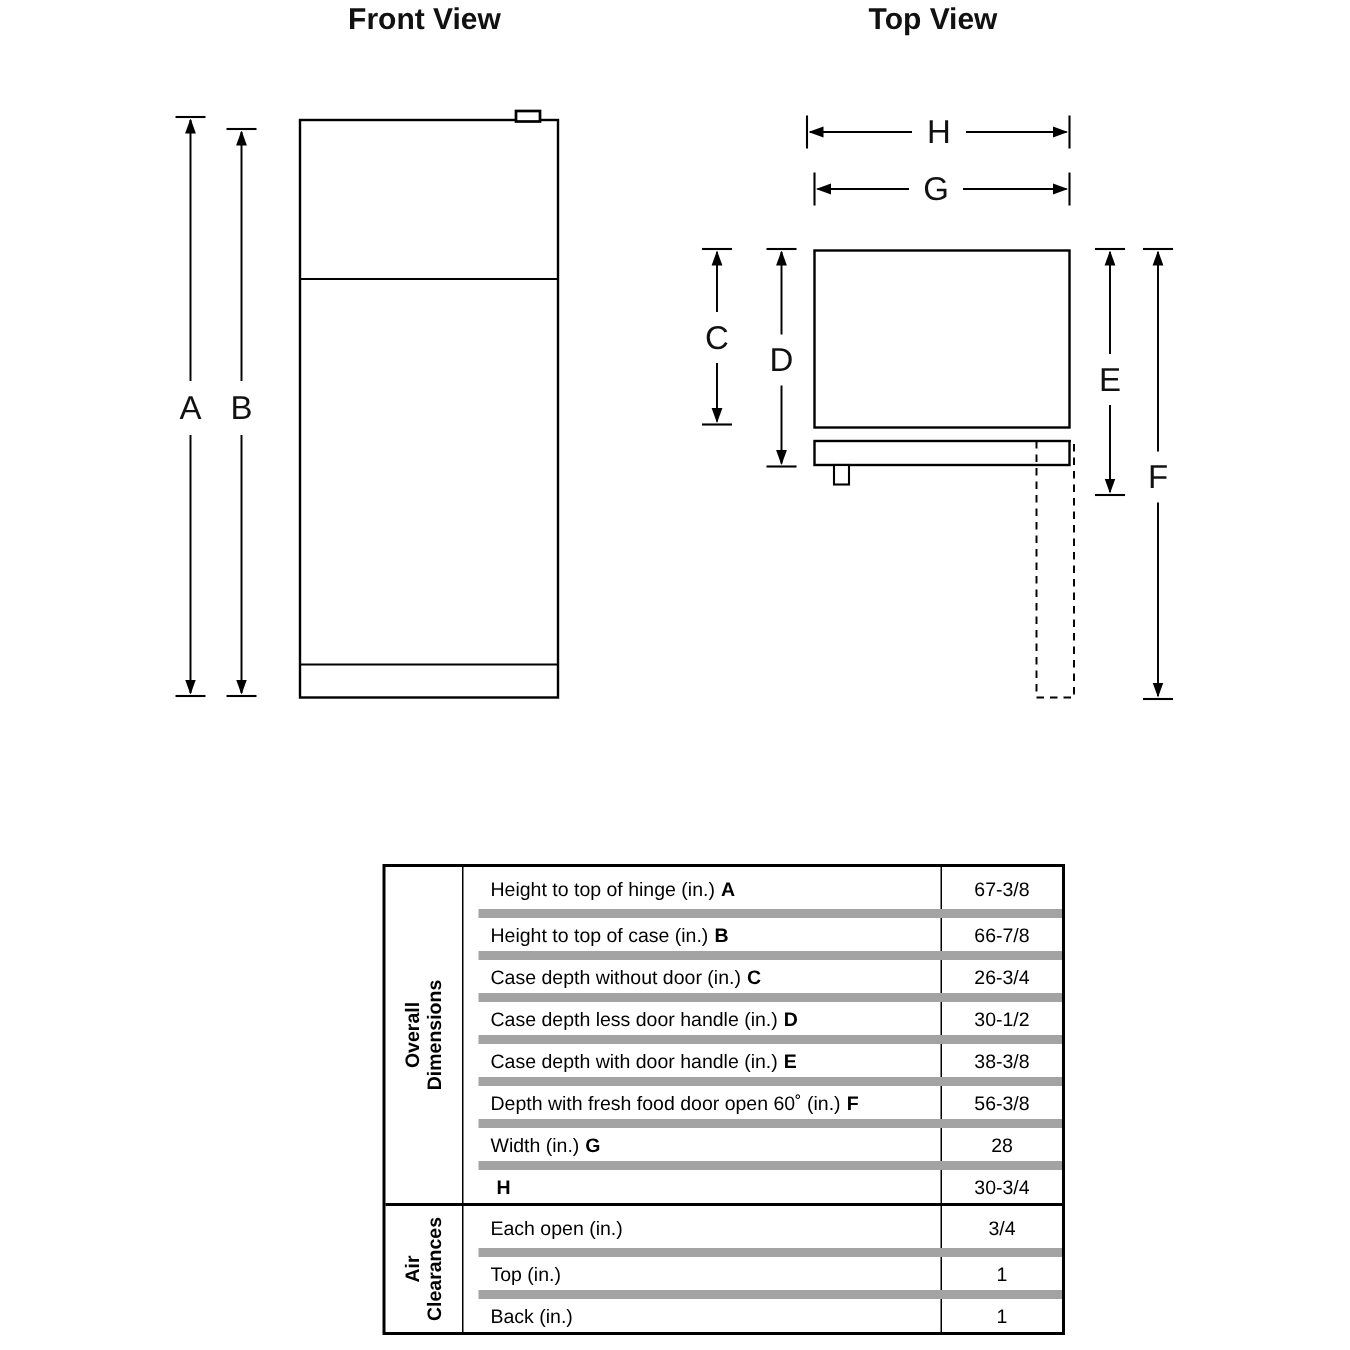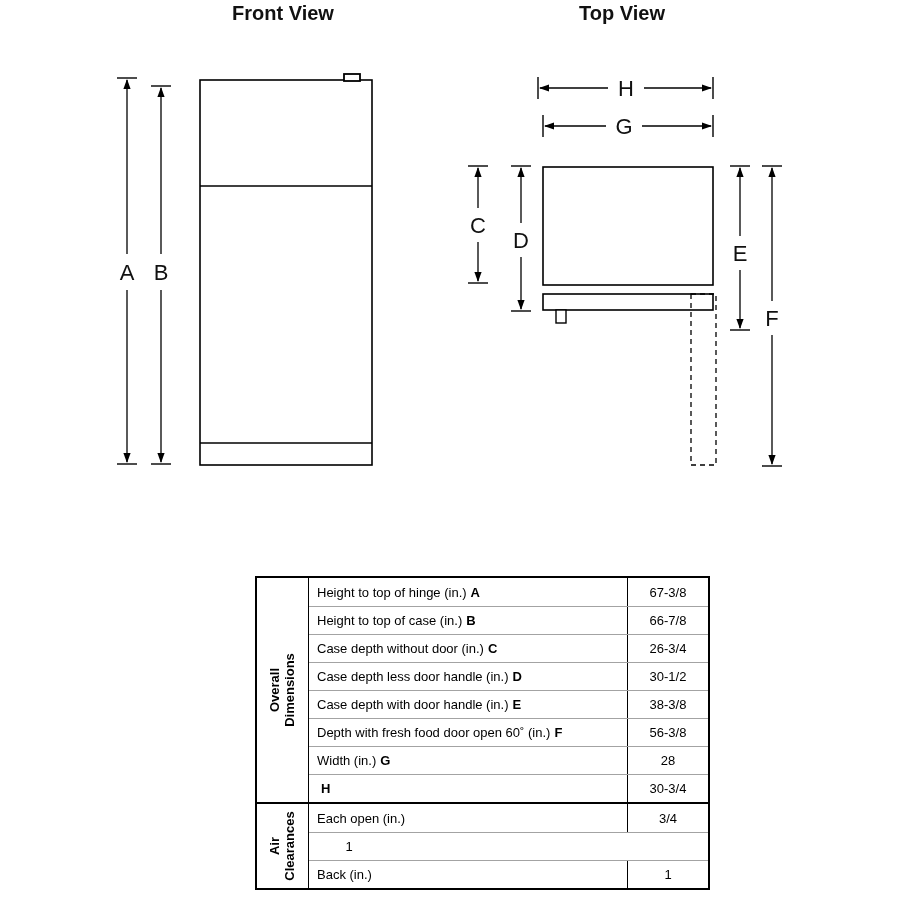--- a/index.html
+++ b/index.html
@@ -43,22 +43,22 @@
   .rot {
     position: absolute; top: 50%; left: 50%;
     transform: translate(-50%, -50%) rotate(-90deg);
     text-align: center;
     font-weight: 700;
     font-size: 13px;
     line-height: 1.15;
     white-space: nowrap;
   }
   .trows { flex: 1; display: flex; flex-direction: column; }
-  .trow { display: flex; height: 28px; }
-  .trow + .trow { border-top: 1px solid #a3a3a3; }
+  .trow { display: flex; height: 28px; margin-left: 10px; }
+  .trow + .trow { border-top: 6px solid #a3a3a3; }
   .tcell-desc {
     flex: 1;
     display: flex; align-items: center;
     padding-left: 8px;
     border-right: 1px solid #000;
     white-space: nowrap;
   }
   .desc-letter { font-weight: 700; margin-left: 4px; }
   .tcell-val {
     flex: 0 0 80px; width: 80px;
@@ -236,20 +236,24 @@
     </div>
     <div class="trows">
       <div class="trow">
         <div class="tcell-desc">
             <span>Each open (in.)</span>
             <span class="desc-letter"></span>
           </div>
         <div class="tcell-val">3/4</div>
       </div>
       <div class="trow">
+        <div class="tcell-desc">
+            <span>Top (in.)</span>
+            <span class="desc-letter"></span>
+          </div>
         <div class="tcell-val">1</div>
       </div>
       <div class="trow">
         <div class="tcell-desc">
             <span>Back (in.)</span>
             <span class="desc-letter"></span>
           </div>
         <div class="tcell-val">1</div>
       </div>
     </div>

